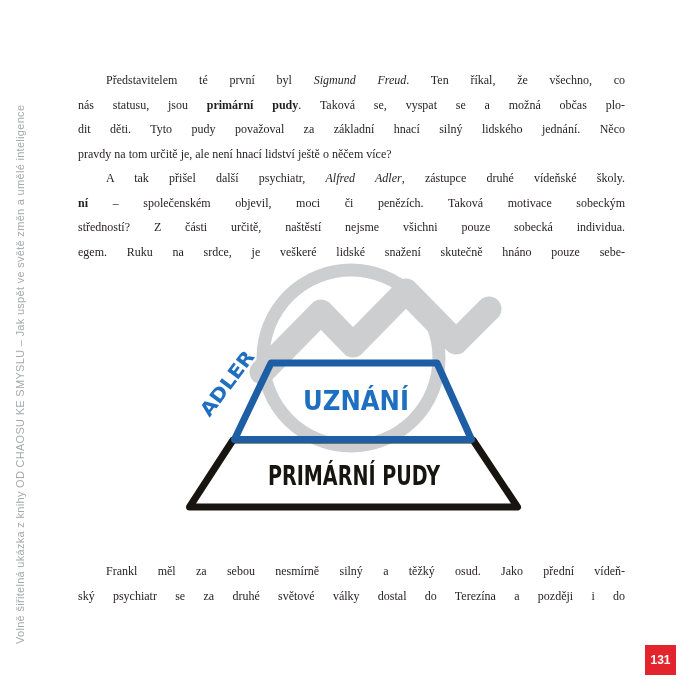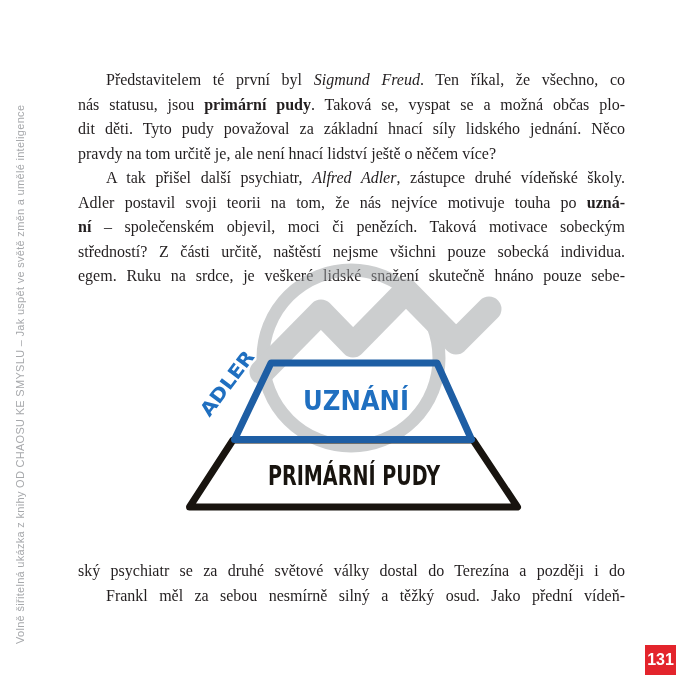--- a/index.html
+++ b/index.html
@@ -20,65 +20,64 @@
     position:absolute;left:14px;top:62px;height:582px;width:15px;
     writing-mode:vertical-rl;transform:rotate(180deg);
     font-family:"Liberation Sans",sans-serif;font-size:11px;
     letter-spacing:.3px;color:var(--sidebar-gray);white-space:nowrap;
   }
   
   .text-block{position:absolute;left:78px;width:547px;z-index:2;}
   #text-main{top:68px;}
   #text-bottom{top:559px;}
   .line{
-    font-size:16px;line-height:24.5px;
+    font-size:12px;line-height:24.5px;
     text-align:justify;text-align-last:justify;
     white-space:normal;
     font-family:Liberation Serif, serif;
   }
   .line.no-just{text-align-last:left;}
   .line.indent{text-indent:28px;}
   .it{font-style:italic;}
   .b{font-weight:bold;}
   
   .overlay{position:absolute;left:0;top:0;pointer-events:none;}
   #watermark-svg{z-index:3;}
   #diagram-svg{z-index:4;}
   .diagram-label{
     font-family:"DejaVu Sans","Liberation Sans",sans-serif;font-weight:bold;
   }
   
   .page-badge{
     position:absolute;left:645px;top:645px;width:31px;height:30px;
     background:var(--page-badge-red);color:#fff;z-index:5;
     display:flex;align-items:center;justify-content:center;
-    font-family:"Liberation Sans",sans-serif;font-size:16px;font-weight:bold;
+    font-family:"Liberation Sans",sans-serif;font-size:12px;font-weight:bold;
   }
 </style>
 </head>
 <body>
 
 <div class="page">
 
   <div class="edge-note">Volně šiřitelná ukázka z knihy OD CHAOSU KE SMYSLU – Jak uspět ve světě změn a umělé inteligence</div>
 
   <div id="text-main" class="text-block">
       <div class="line indent"><span>Představitelem té první byl </span><span class="it">Sigmund Freud</span><span>. Ten říkal, že všechno, co</span></div>
       <div class="line"><span>nás statusu, jsou </span><span class="b">primární pudy</span><span>. Taková se, vyspat se a možná občas plo-</span></div>
-      <div class="line"><span>dit děti. Tyto pudy považoval za základní hnací síly lidského jednání. Něco</span></div>
+      <div class="line"><span>dit děti. Tyto pudy považoval za základní hnací silný lidského jednání. Něco</span></div>
       <div class="line no-just"><span>pravdy na tom určitě je, ale není hnací lidství ještě o něčem více?</span></div>
       <div class="line indent"><span>A tak přišel další psychiatr, </span><span class="it">Alfred Adler</span><span>, zástupce druhé vídeňské školy.</span></div>
-      <div class="line"><span>Adler postavil svoji teorii na tom, že nás nejvíce motivuje touha po </span><span class="b">uzná-</span></div>
       <div class="line"><span class="b">ní</span><span> – společenském objevil, moci či penězích. Taková motivace sobeckým</span></div>
       <div class="line"><span>středností? Z části určitě, naštěstí nejsme všichni pouze sobecká individua.</span></div>
       <div class="line"><span>egem. Ruku na srdce, je veškeré lidské snažení skutečně hnáno pouze sebe-</span></div>
     </div>
   <div id="text-bottom" class="text-block">
+      <div class="line indent"><span>Frankl měl za sebou nesmírně silný a těžký osud. Jako přední vídeň-</span></div>
       <div class="line"><span>ský psychiatr se za druhé světové války dostal do Terezína a později i do</span></div>
-      <div class="line indent"><span>Frankl měl za sebou nesmírně silný a těžký osud. Jako přední vídeň-</span></div>
     </div>
 
   <svg id="watermark-svg" class="overlay" width="700" height="700" viewBox="0 0 700 700">
     <g opacity="0.5" stroke="#9a9ea1" fill="none">
       <circle cx="351" cy="358" r="88" stroke-width="13"></circle>
       <path d="M 262 372 L 321 312 L 353 345 L 406 291 L 456 342 L 489 309" stroke-width="25" stroke-linecap="round" stroke-linejoin="round"></path>
     </g>
   </svg>
 
   <svg id="diagram-svg" class="overlay" width="700" height="700" viewBox="0 0 700 700">

